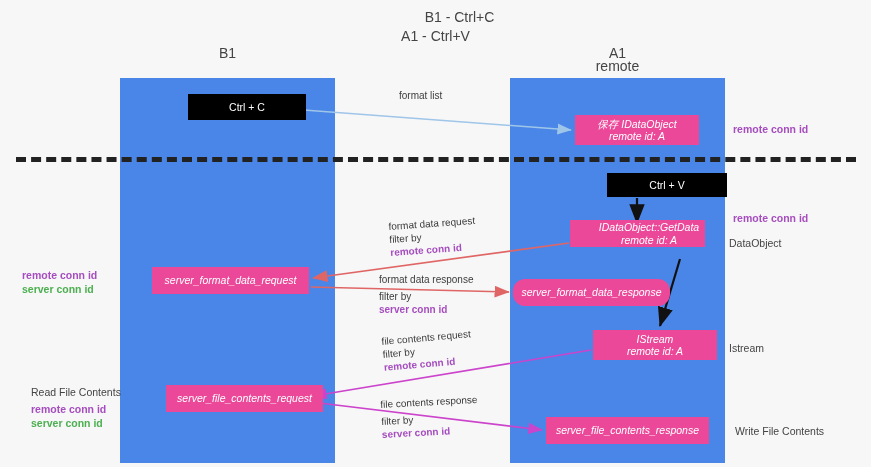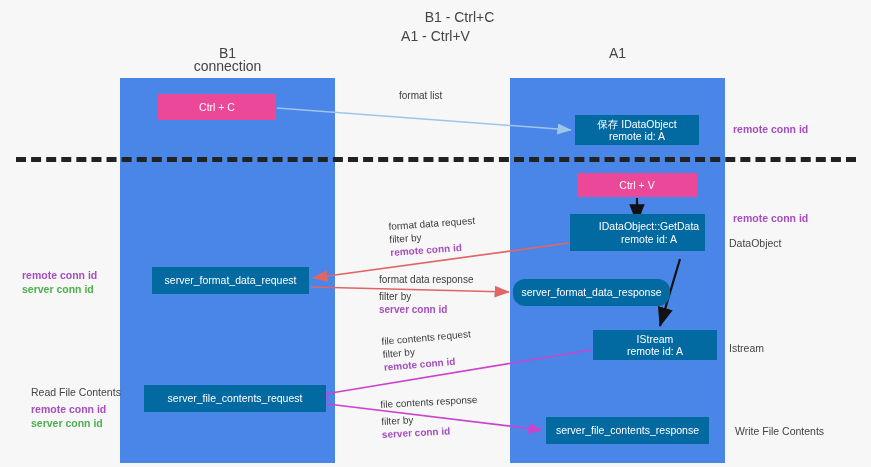--- a/index.html
+++ b/index.html
@@ -68,32 +68,32 @@
     display: flex;
     flex-direction: column;
     align-items: center;
     justify-content: center;
     text-align: center;
     color: #ffffff;
     font-size: 10.5px;
     line-height: 12.5px;
     padding: 2px 4px;
   }
-  .node.green  { background: #ec4899; }
-  .node.orange { background: #0369a1; }
+  .node.green  { background: #000000; margin-left: 30px; }
+  .node.orange { background: #ec4899; font-style: italic; }
   .node .ln { display: block; white-space: nowrap; }
 
   #node-ctrl-c        { left: 158px; top: 94px;  width: 118px; height: 26px; }
   #node-idataobject   { left: 575px; top: 115px; width: 124px; height: 30px; }
   #node-ctrl-v        { left: 577px; top: 173px; width: 120px; height: 24px; }
-  #node-getdata       { left: 570px; top: 214px; width: 135px; height: 37px; padding-left: 27px; }
+  #node-getdata       { left: 570px; top: 220px; width: 135px; height: 27px; padding-left: 27px; }
   #node-fmt-req       { left: 152px; top: 267px; width: 157px; height: 27px; }
   #node-fmt-resp      { left: 513px; top: 279px; width: 157px; height: 27px; border-radius: 12px; }
   #node-istream       { left: 593px; top: 330px; width: 124px; height: 30px; }
-  #node-file-req      { left: 144px; top: 385px; width: 182px; height: 27px; }
+  #node-file-req      { left: 166px; top: 385px; width: 157px; height: 27px; }
   #node-file-resp     { left: 546px; top: 417px; width: 163px; height: 27px; }
 
   
   .side {
     position: absolute;
     font-size: 10.5px;
     line-height: 14px;
     color: #444444;
     white-space: nowrap;
   }
@@ -140,24 +140,24 @@
 
 <div id="stage">
 
   <div id="title">
     <span class="t1">B1 - Ctrl+C</span>
     <span class="t2">A1 - Ctrl+V</span>
   </div>
 
   <div class="lane-head" id="head-b1">
     <span class="l1">B1</span>
-    <span class="l2">connection</span>
   </div>
   <div class="lane-head" id="head-a1">
     <span class="l1">A1</span>
+    <span class="l2">remote</span>
   </div>
 
   <div class="lane" id="lane-b1"></div>
   <div class="lane" id="lane-a1"></div>
 
   <svg class="overlay" viewBox="0 0 871 467">
     <defs>
       <marker id="ar-blue" markerWidth="9" markerHeight="7" refX="8.5" refY="3.5" orient="auto">
         <polygon points="0 0, 9 3.5, 0 7" fill="#9fc5e8"></polygon>
       </marker>

